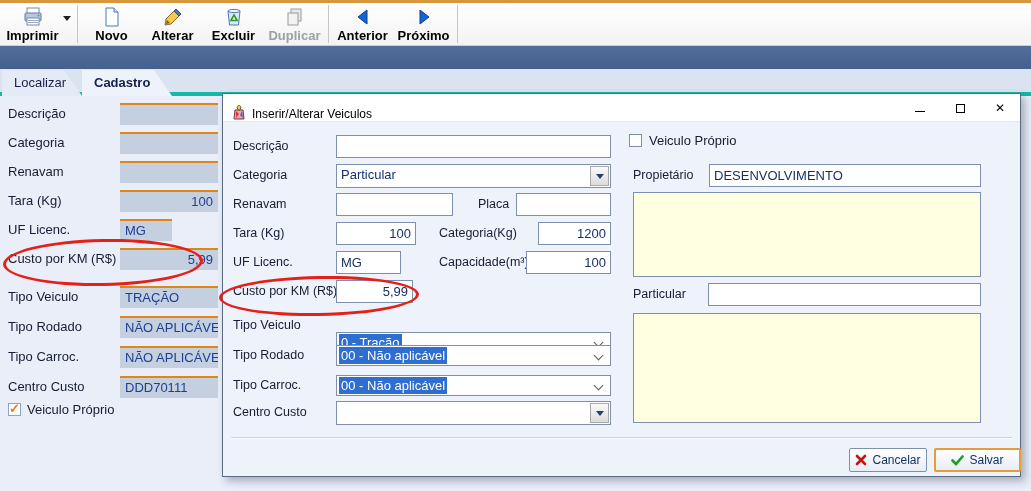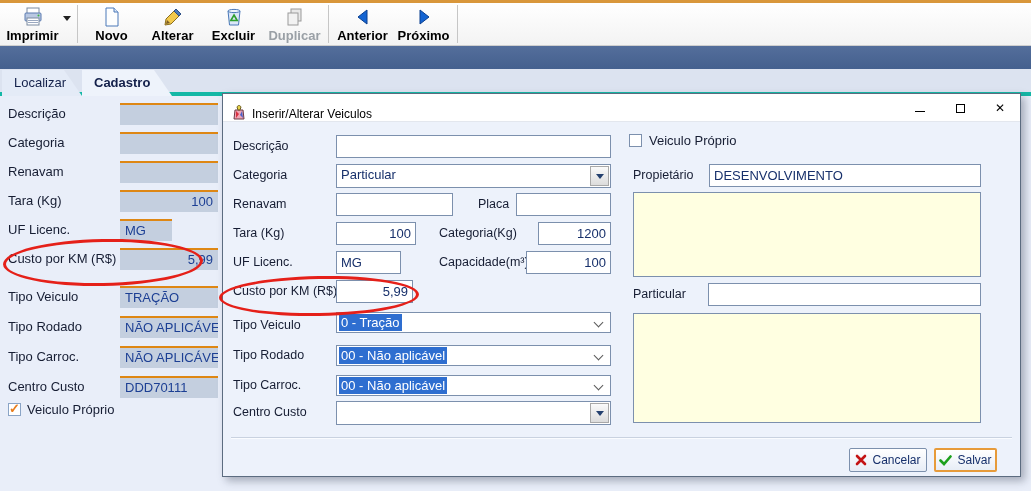--- a/index.html
+++ b/index.html
@@ -309,21 +309,21 @@
 
     <div class="d-label" style="left:10px; top:133px;">UF Licenc.</div>
     <div class="d-input" style="left:113px; top:129px; width:65px;">MG</div>
     <div class="d-label" style="left:216px; top:133px;">Capacidade(m³)</div>
     <div class="d-input num" style="left:303px; top:129px; width:85px;">100</div>
 
     <div class="d-label" style="left:10px; top:162px;">Custo por KM (R$)</div>
     <div class="d-input num" style="left:113px; top:158px; width:77px;">5,99</div>
 
     <div class="d-label" style="left:10px; top:196px;">Tipo Veiculo</div>
-    <div class="combo-flat" style="left:113px; top:190px; width:275px;">
+    <div class="combo-flat" style="left:113px; top:210px; width:275px;">
       <span class="sel">0 - Tração</span>
       <span class="chev"></span>
     </div>
 
     <div class="d-label" style="left:10px; top:226px;">Tipo Rodado</div>
     <div class="combo-flat" style="left:113px; top:223px; width:275px;">
       <span class="sel">00 - Não aplicável</span>
       <span class="chev"></span>
     </div>
 
@@ -356,21 +356,21 @@
 
     <div class="memo" style="left:410px; top:191px; width:348px; height:110px;"></div>
 
     <div class="d-sep" style="top:315px;"></div>
     <div class="dlg-btn" style="left:626px; top:326px; width:78px;">
       <svg width="12" height="12" viewBox="0 0 12 12">
         <path d="M2 2 L10 10 M10 2 L2 10" stroke="#c41414" stroke-width="2.6" stroke-linecap="round"></path>
       </svg>
       <span>Cancelar</span>
     </div>
-    <div class="dlg-btn default" style="left:711px; top:326px; width:63px;">
+    <div class="dlg-btn default" style="left:711px; top:326px; width:87px;">
       <svg width="13" height="11" viewBox="0 0 13 11">
         <path d="M1.5 5.5 L5 9 L11.5 1.5" stroke="#1ca01c" stroke-width="2.6" fill="none" stroke-linecap="round"></path>
       </svg>
       <span>Salvar</span>
     </div>
   </div>
 </div>
 
 <div class="anno" style="left:219px; top:276px; width:200px; height:40px; transform:rotate(-1deg);"></div>
 

